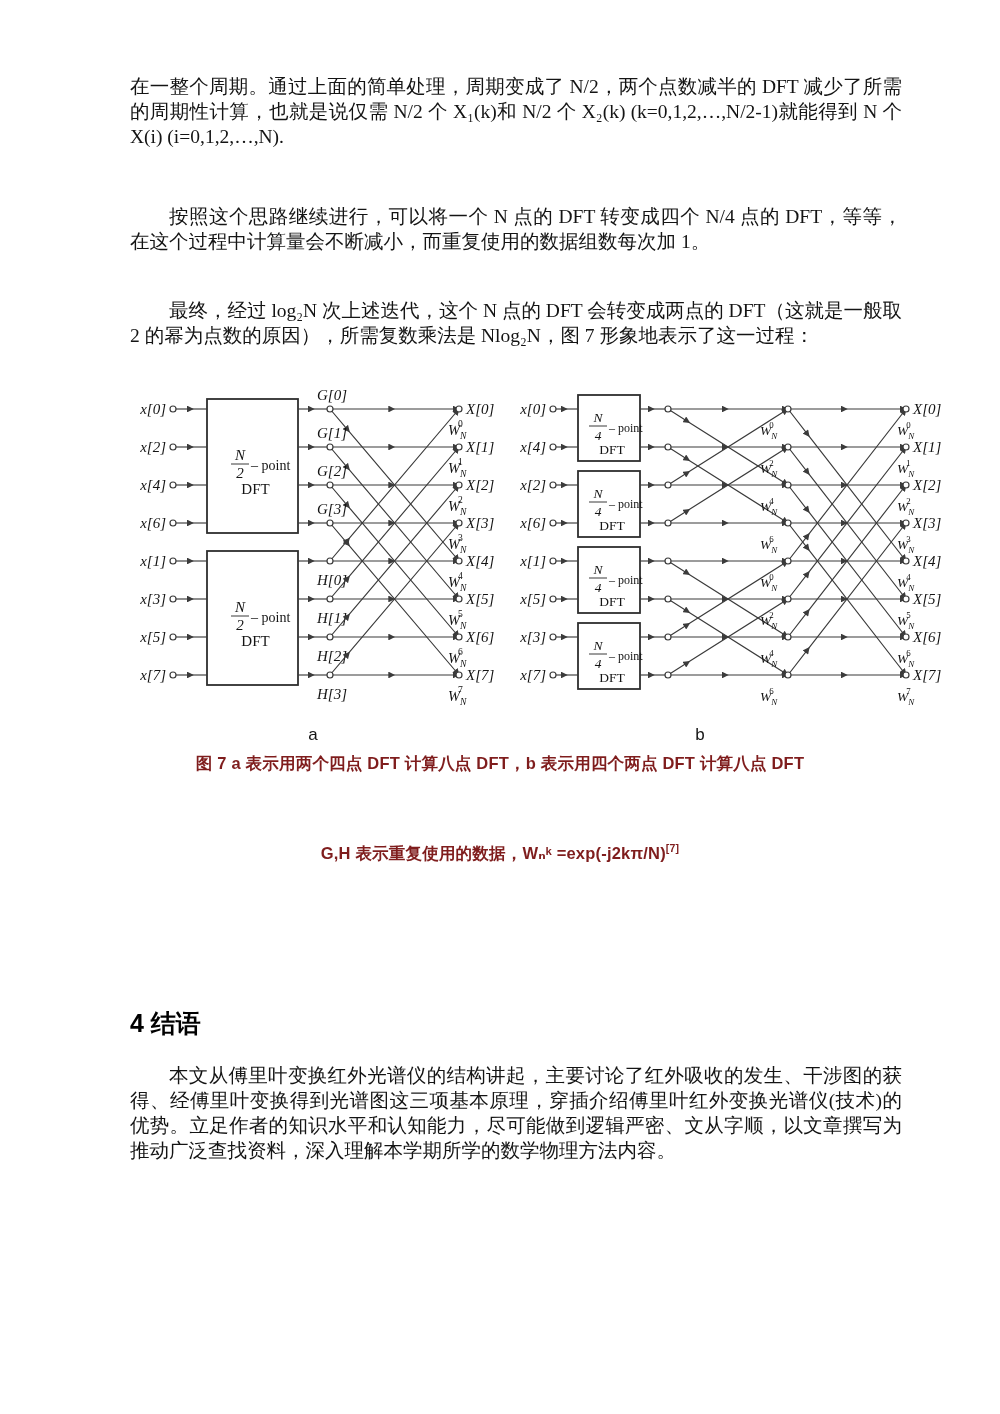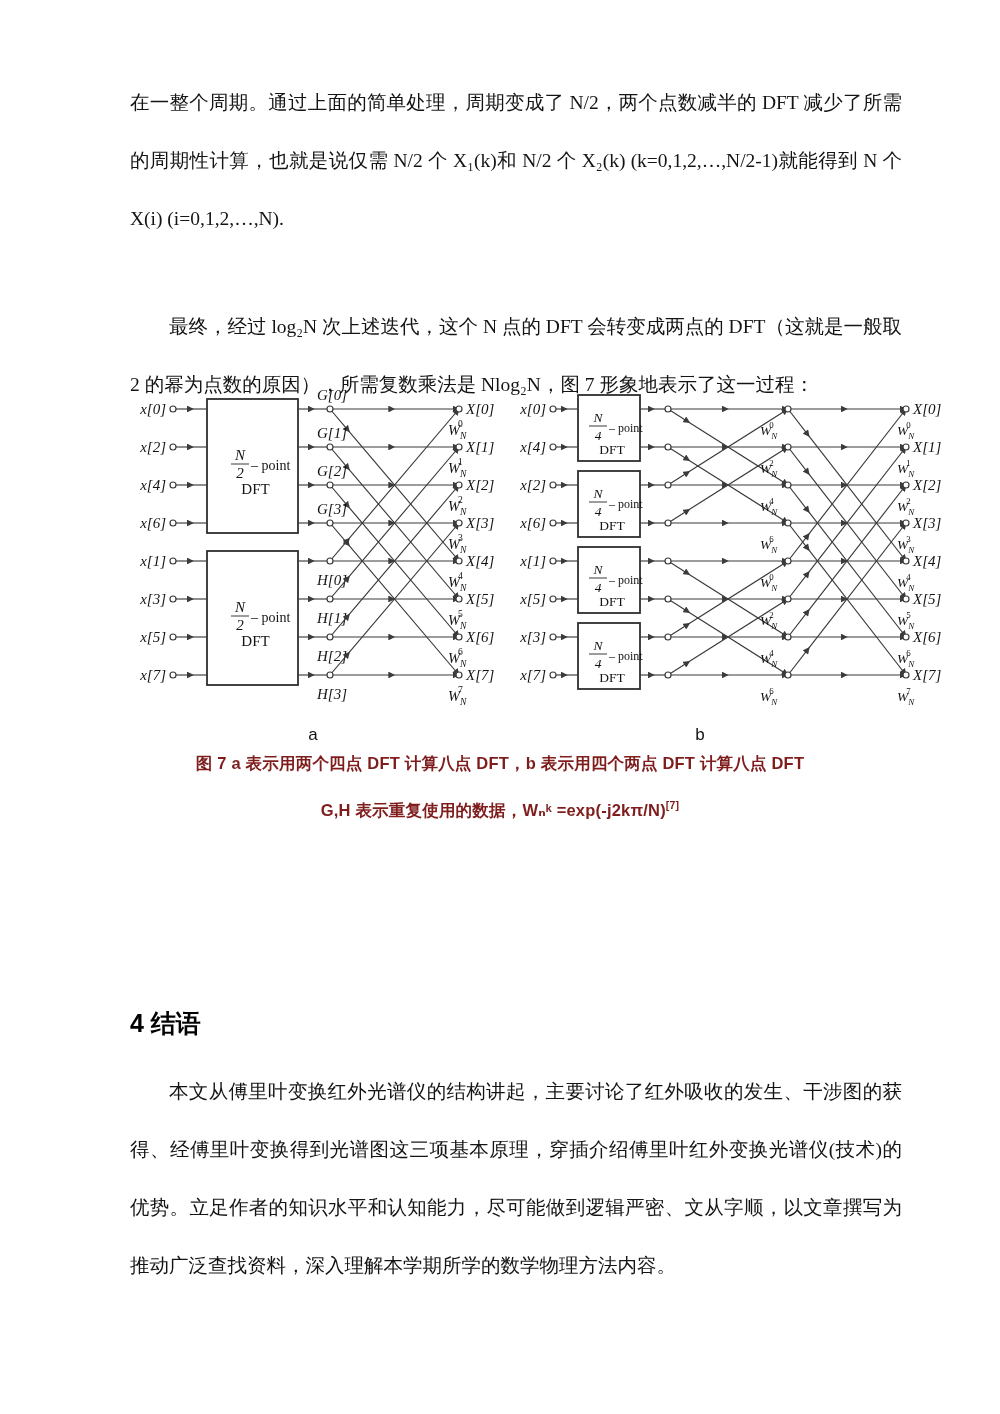--- a/index.html
+++ b/index.html
@@ -1,35 +1,36 @@
 <!DOCTYPE html>
 <html><head>
 <meta charset="utf-8">
 <style>
   html,body{margin:0;padding:0;background:#ffffff;}
   .page{position:relative;width:1000px;height:1414px;background:#ffffff;overflow:hidden;
         font-family:"Liberation Serif","DejaVu Serif",serif;color:#141414;}
   .bodytext{position:absolute;left:130px;width:772px;margin:0;
-        font-size:19.5px;line-height:58px;text-align:justify;text-justify:inter-ideograph;}
+        font-size:19.5px;line-height:25px;text-align:justify;text-justify:inter-ideograph;}
   .indent{text-indent:39px;}
   .figsvg{position:absolute;left:0;top:385px;width:1000px;height:365px;}
   .cap{position:absolute;left:114px;width:772px;text-align:center;
        font-family:"Liberation Sans","DejaVu Sans",sans-serif;font-weight:600;
        font-size:16.5px;color:#7f1d1d;letter-spacing:0.2px;}
   .cap sup{font-size:10.5px;}
   .heading{position:absolute;left:130px;margin:0;
        font-family:"Liberation Sans","DejaVu Sans",sans-serif;
        font-weight:700;font-size:25px;line-height:30px;color:#000;}
 </style>
 </head>
 <body>
 
 <div class="page">
 
   <p class="bodytext" style="top:74px">在一整个周期。通过上面的简单处理，周期变成了 N/2，两个点数减半的 DFT 减少了所需的周期性计算，也就是说仅需 N/2 个 X₁(k)和 N/2 个 X₂(k) (k=0,1,2,…,N/2-1)就能得到 N 个 X(i) (i=0,1,2,…,N).</p>
+  <p class="bodytext indent" style="top:204px">按照这个思路继续进行，可以将一个 N 点的 DFT 转变成四个 N/4 点的 DFT，等等，在这个过程中计算量会不断减小，而重复使用的数据组数每次加 1。</p>
   <p class="bodytext indent" style="top:298px">最终，经过 log₂N 次上述迭代，这个 N 点的 DFT 会转变成两点的 DFT（这就是一般取 2 的幂为点数的原因），所需复数乘法是 Nlog₂N，图 7 形象地表示了这一过程：</p>
 
   <svg id="fig7" class="figsvg" viewBox="0 385 1000 365">
     <defs>
       <marker id="arr" viewBox="0 0 10 10" refX="9" refY="5" markerWidth="6.5" markerHeight="6" orient="auto">
         <path d="M0,0 L10,5 L0,10 Z" fill="#3b3b3b"></path>
       </marker>
     </defs>
   <rect x="207" y="399" width="91" height="134" fill="#fff" stroke="#2e2e2e" stroke-width="1.8"></rect>
       <text x="240" y="460" font-family="&quot;Liberation Serif&quot;,&quot;DejaVu Serif&quot;,serif" font-size="15" fill="#141414" text-anchor="middle" font-style="italic">N</text>
@@ -265,20 +266,20 @@
       <circle cx="906" cy="637" r="3" fill="#fff" stroke="#3b3b3b" stroke-width="1.2"></circle>
       <circle cx="553" cy="675" r="3" fill="#fff" stroke="#3b3b3b" stroke-width="1.2"></circle>
       <circle cx="668" cy="675" r="3" fill="#fff" stroke="#3b3b3b" stroke-width="1.2"></circle>
       <circle cx="788" cy="675" r="3" fill="#fff" stroke="#3b3b3b" stroke-width="1.2"></circle>
       <circle cx="906" cy="675" r="3" fill="#fff" stroke="#3b3b3b" stroke-width="1.2"></circle>
       <text x="313" y="740" font-family="&quot;Liberation Sans&quot;,&quot;DejaVu Sans&quot;,sans-serif" font-size="17" fill="#141414" text-anchor="middle">a</text>
       <text x="700" y="740" font-family="&quot;Liberation Sans&quot;,&quot;DejaVu Sans&quot;,sans-serif" font-size="17" fill="#141414" text-anchor="middle">b</text>
     </svg>
 
   <div class="cap" style="top:753px">图 7 a 表示用两个四点 DFT 计算八点 DFT，b 表示用四个两点 DFT 计算八点 DFT</div>
-  <div class="cap" style="top:799px"><span>G,H 表示重复使用的数据，Wₙᵏ =exp(-j2kπ/N)</span><sup>[7]</sup></div>
+  <div class="cap" style="top:842px"><span>G,H 表示重复使用的数据，Wₙᵏ =exp(-j2kπ/N)</span><sup>[7]</sup></div>
 
 
   <h2 class="heading" style="top:1008px">4 结语</h2>
 
   <p class="bodytext indent" style="top:1063px">本文从傅里叶变换红外光谱仪的结构讲起，主要讨论了红外吸收的发生、干涉图的获得、经傅里叶变换得到光谱图这三项基本原理，穿插介绍傅里叶红外变换光谱仪(技术)的优势。立足作者的知识水平和认知能力，尽可能做到逻辑严密、文从字顺，以文章撰写为推动广泛查找资料，深入理解本学期所学的数学物理方法内容。</p>
 
 </div>
 
 </body></html>

